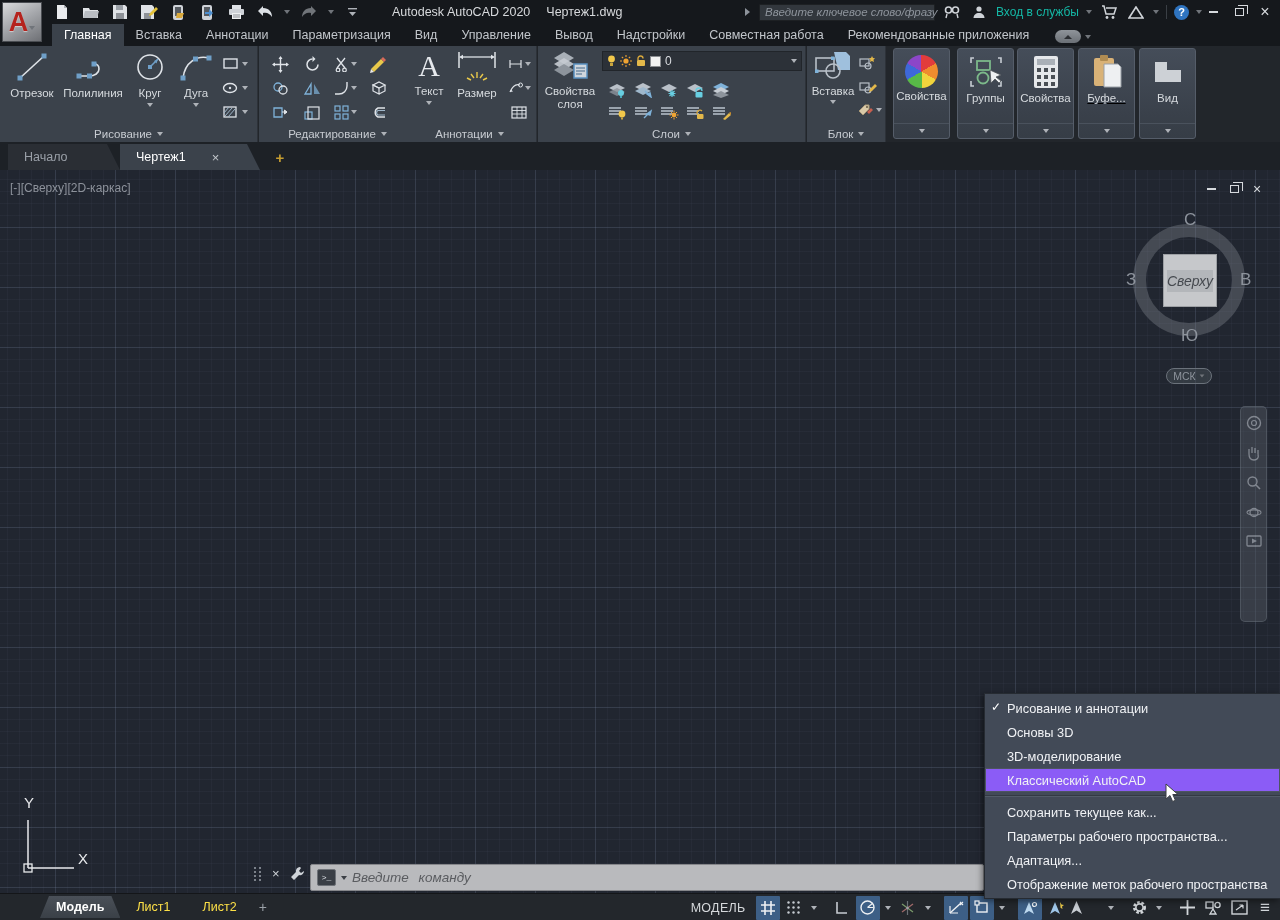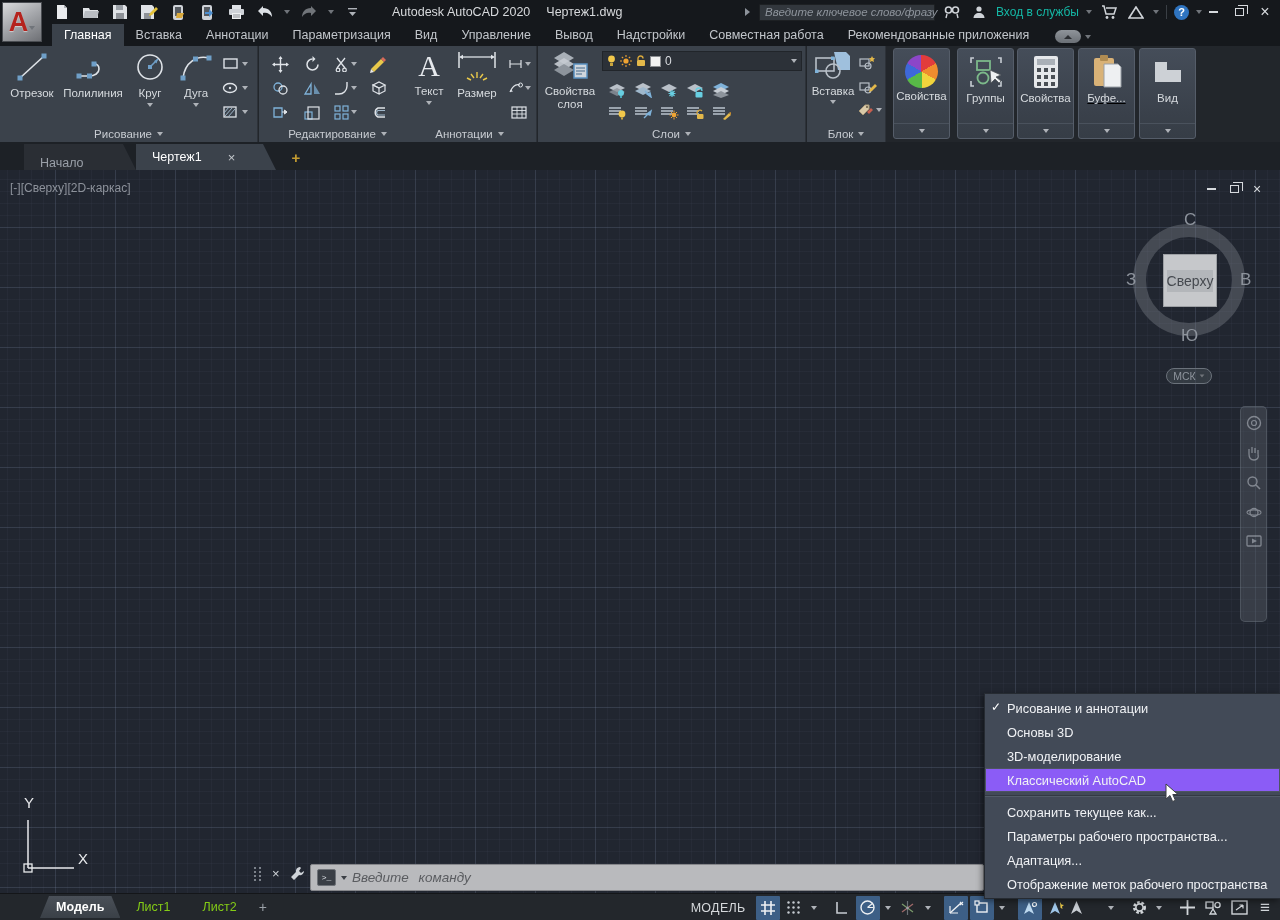--- a/index.html
+++ b/index.html
@@ -93,21 +93,21 @@
 .vp-controls{position:absolute;right:16px;top:182px;display:flex;gap:9px;align-items:center;color:#d6d9dd;}
 .vp-controls .winbtn{width:14px;height:14px;}
 
 
 .viewcube{position:absolute;left:1122px;top:212px;width:136px;height:136px;}
 .vc-ring{position:absolute;left:11px;top:12px;width:112px;height:112px;border-radius:50%;
   border:13px solid rgba(128,133,142,0.38);}
 .vc-dir{position:absolute;font-size:17px;color:#8d939c;}
 .vc-face{position:absolute;left:41px;top:42px;width:54px;height:53px;background:#c6c8cb;
   border:1px solid #9da0a4;display:flex;align-items:center;justify-content:center;}
-.vc-face-inner{background:#b3b6ba;padding:3px 0;font-size:14px;color:#45494f;}
+.vc-face-inner{background:#b3b6ba;padding:3px 0;font-size:14px;color:#45494f;font-style:italic;}
 .ucs-pill{position:absolute;left:1166px;top:368px;width:46px;height:16px;border-radius:8px;
   background:rgba(70,76,84,0.55);border:1px solid #6b727b;display:flex;align-items:center;justify-content:center;gap:3px;
   font-size:10.5px;color:#8d939c;}
 
 
 .navbar{position:absolute;left:1240px;top:406px;width:27px;height:216px;border-radius:5px;
   background:rgba(84,91,100,0.45);border:1px solid rgba(120,128,138,0.35);
   display:flex;flex-direction:column;align-items:center;padding-top:8px;gap:14px;}
 .navbar svg{opacity:0.5;}
 
@@ -137,21 +137,21 @@
 .ws-sep{height:2px;margin:3px 0;border-top:1px solid #333a43;border-bottom:1px solid #525b68;}
 
 
 .cursor{position:absolute;left:1165px;top:783px;z-index:30;}
 
 
 .statusbar{position:absolute;left:0;top:893px;width:1280px;height:27px;background:#23272c;
   border-top:1px solid #141619;display:flex;align-items:center;}
 .laytabs{display:flex;align-items:center;height:27px;margin-left:40px;}
 .laytab{height:22px;margin-top:0px;display:flex;align-items:center;padding:0 16px;font-size:12.5px;
-  color:#84cc16;clip-path:polygon(9px 0,calc(100% - 9px) 0,100% 100%,0 100%);}
+  color:#fde047;clip-path:polygon(9px 0,calc(100% - 9px) 0,100% 100%,0 100%);}
 .laytab.active{background:linear-gradient(#4a5058,#3a4047);color:#fff;font-weight:bold;}
 .laytab-add{color:#9aa0a7;font-size:14px;margin-left:6px;}
 .sright{position:absolute;right:3px;top:0;height:27px;display:flex;align-items:center;gap:2px;}
 .sbtn{height:24px;min-width:24px;display:flex;align-items:center;justify-content:center;gap:1px;
   border-radius:1px;color:#d2d6da;}
 .sbtn.on{background:#3d5f86;}
 .sbtn svg{display:block;}
 .smodel{font-size:12.5px;color:#d6d9dc;margin-right:8px;letter-spacing:0.3px;}
 .sscale{font-size:14px;color:#d2d6da;margin-top:36px;}
 .sgap{width:6px;}
@@ -702,21 +702,21 @@
         <path d="M5 8h12v8h14v12H5z" fill="#cdd1d6"></path>
         </svg>
       <span class="blabel">Вид</span>
       <div class="tile-foot">
           <span class="chev"></span>
         </div>
     </div>
   </div>
 
   <div class="filestrip">
-    <div class="ftab inactive" style="margin-left:24px;align-items:flex-end;">
+    <div class="ftab inactive" style="margin-left:8px;">
       <span>Начало</span>
     </div>
     <div class="ftab active">
       <span>Чертеж1</span>
       <span class="x">×</span>
     </div>
     <div class="ftab-add">
         <span>+</span>
       </div>
   </div>

